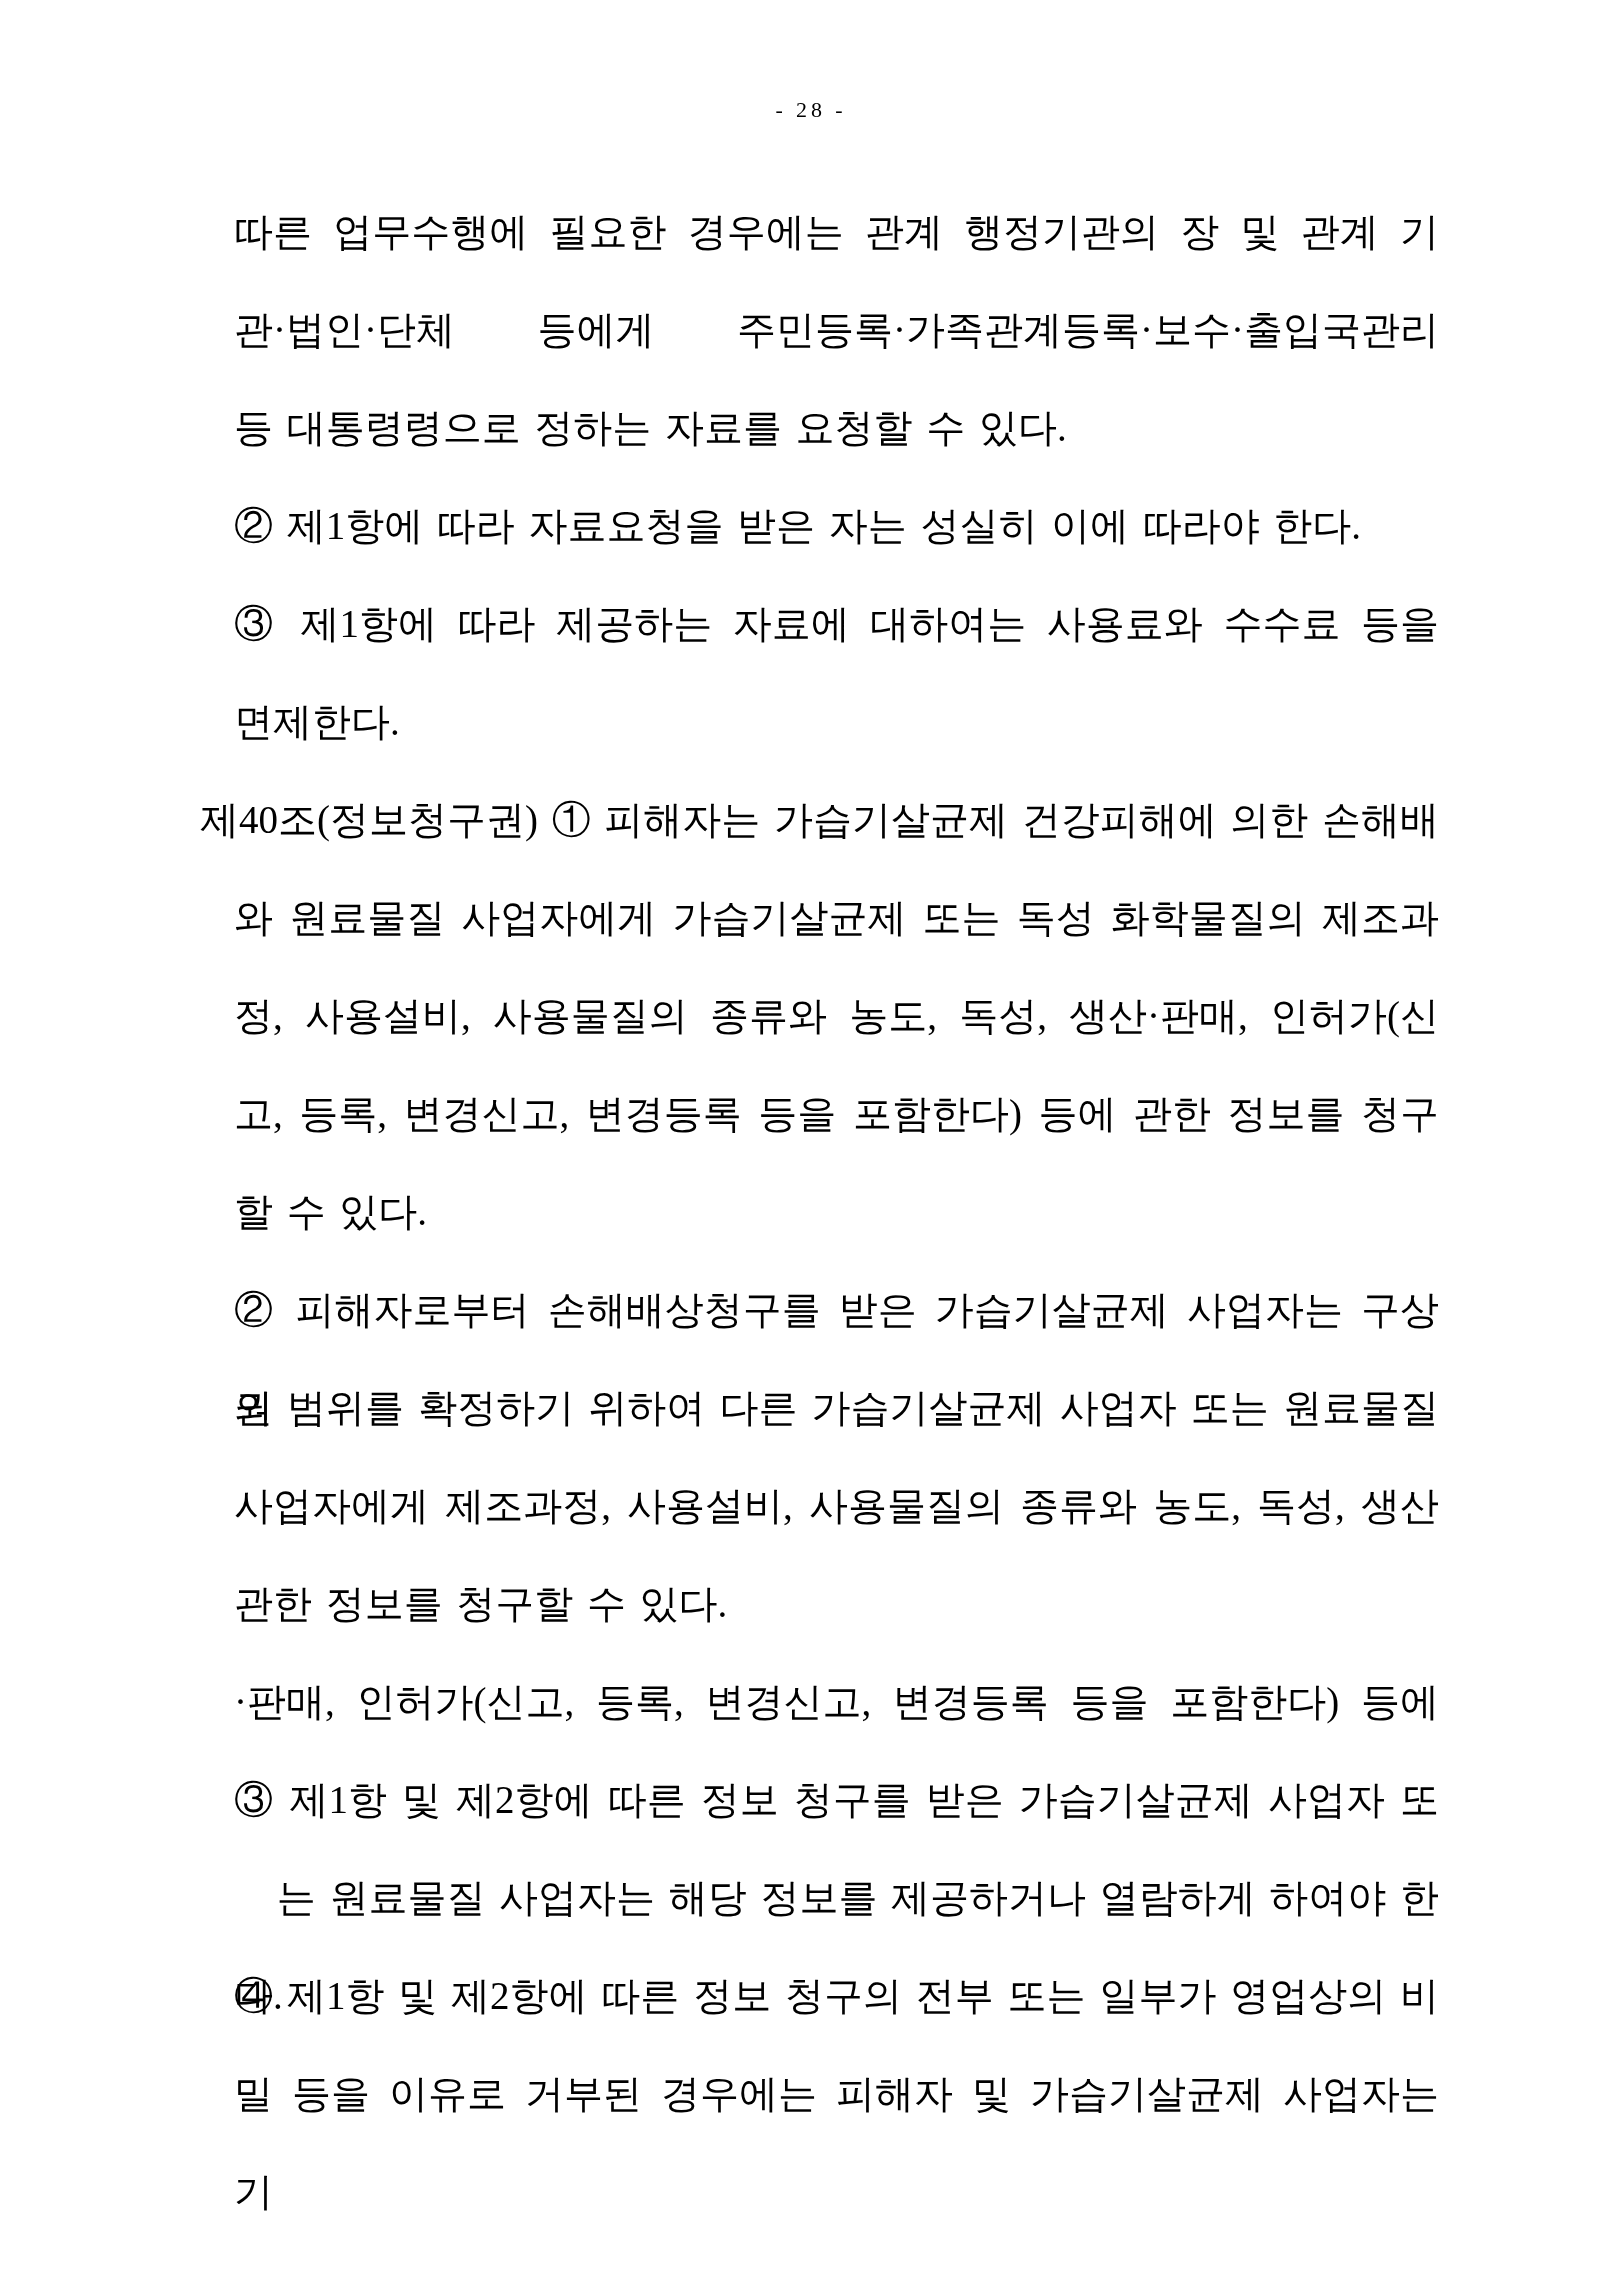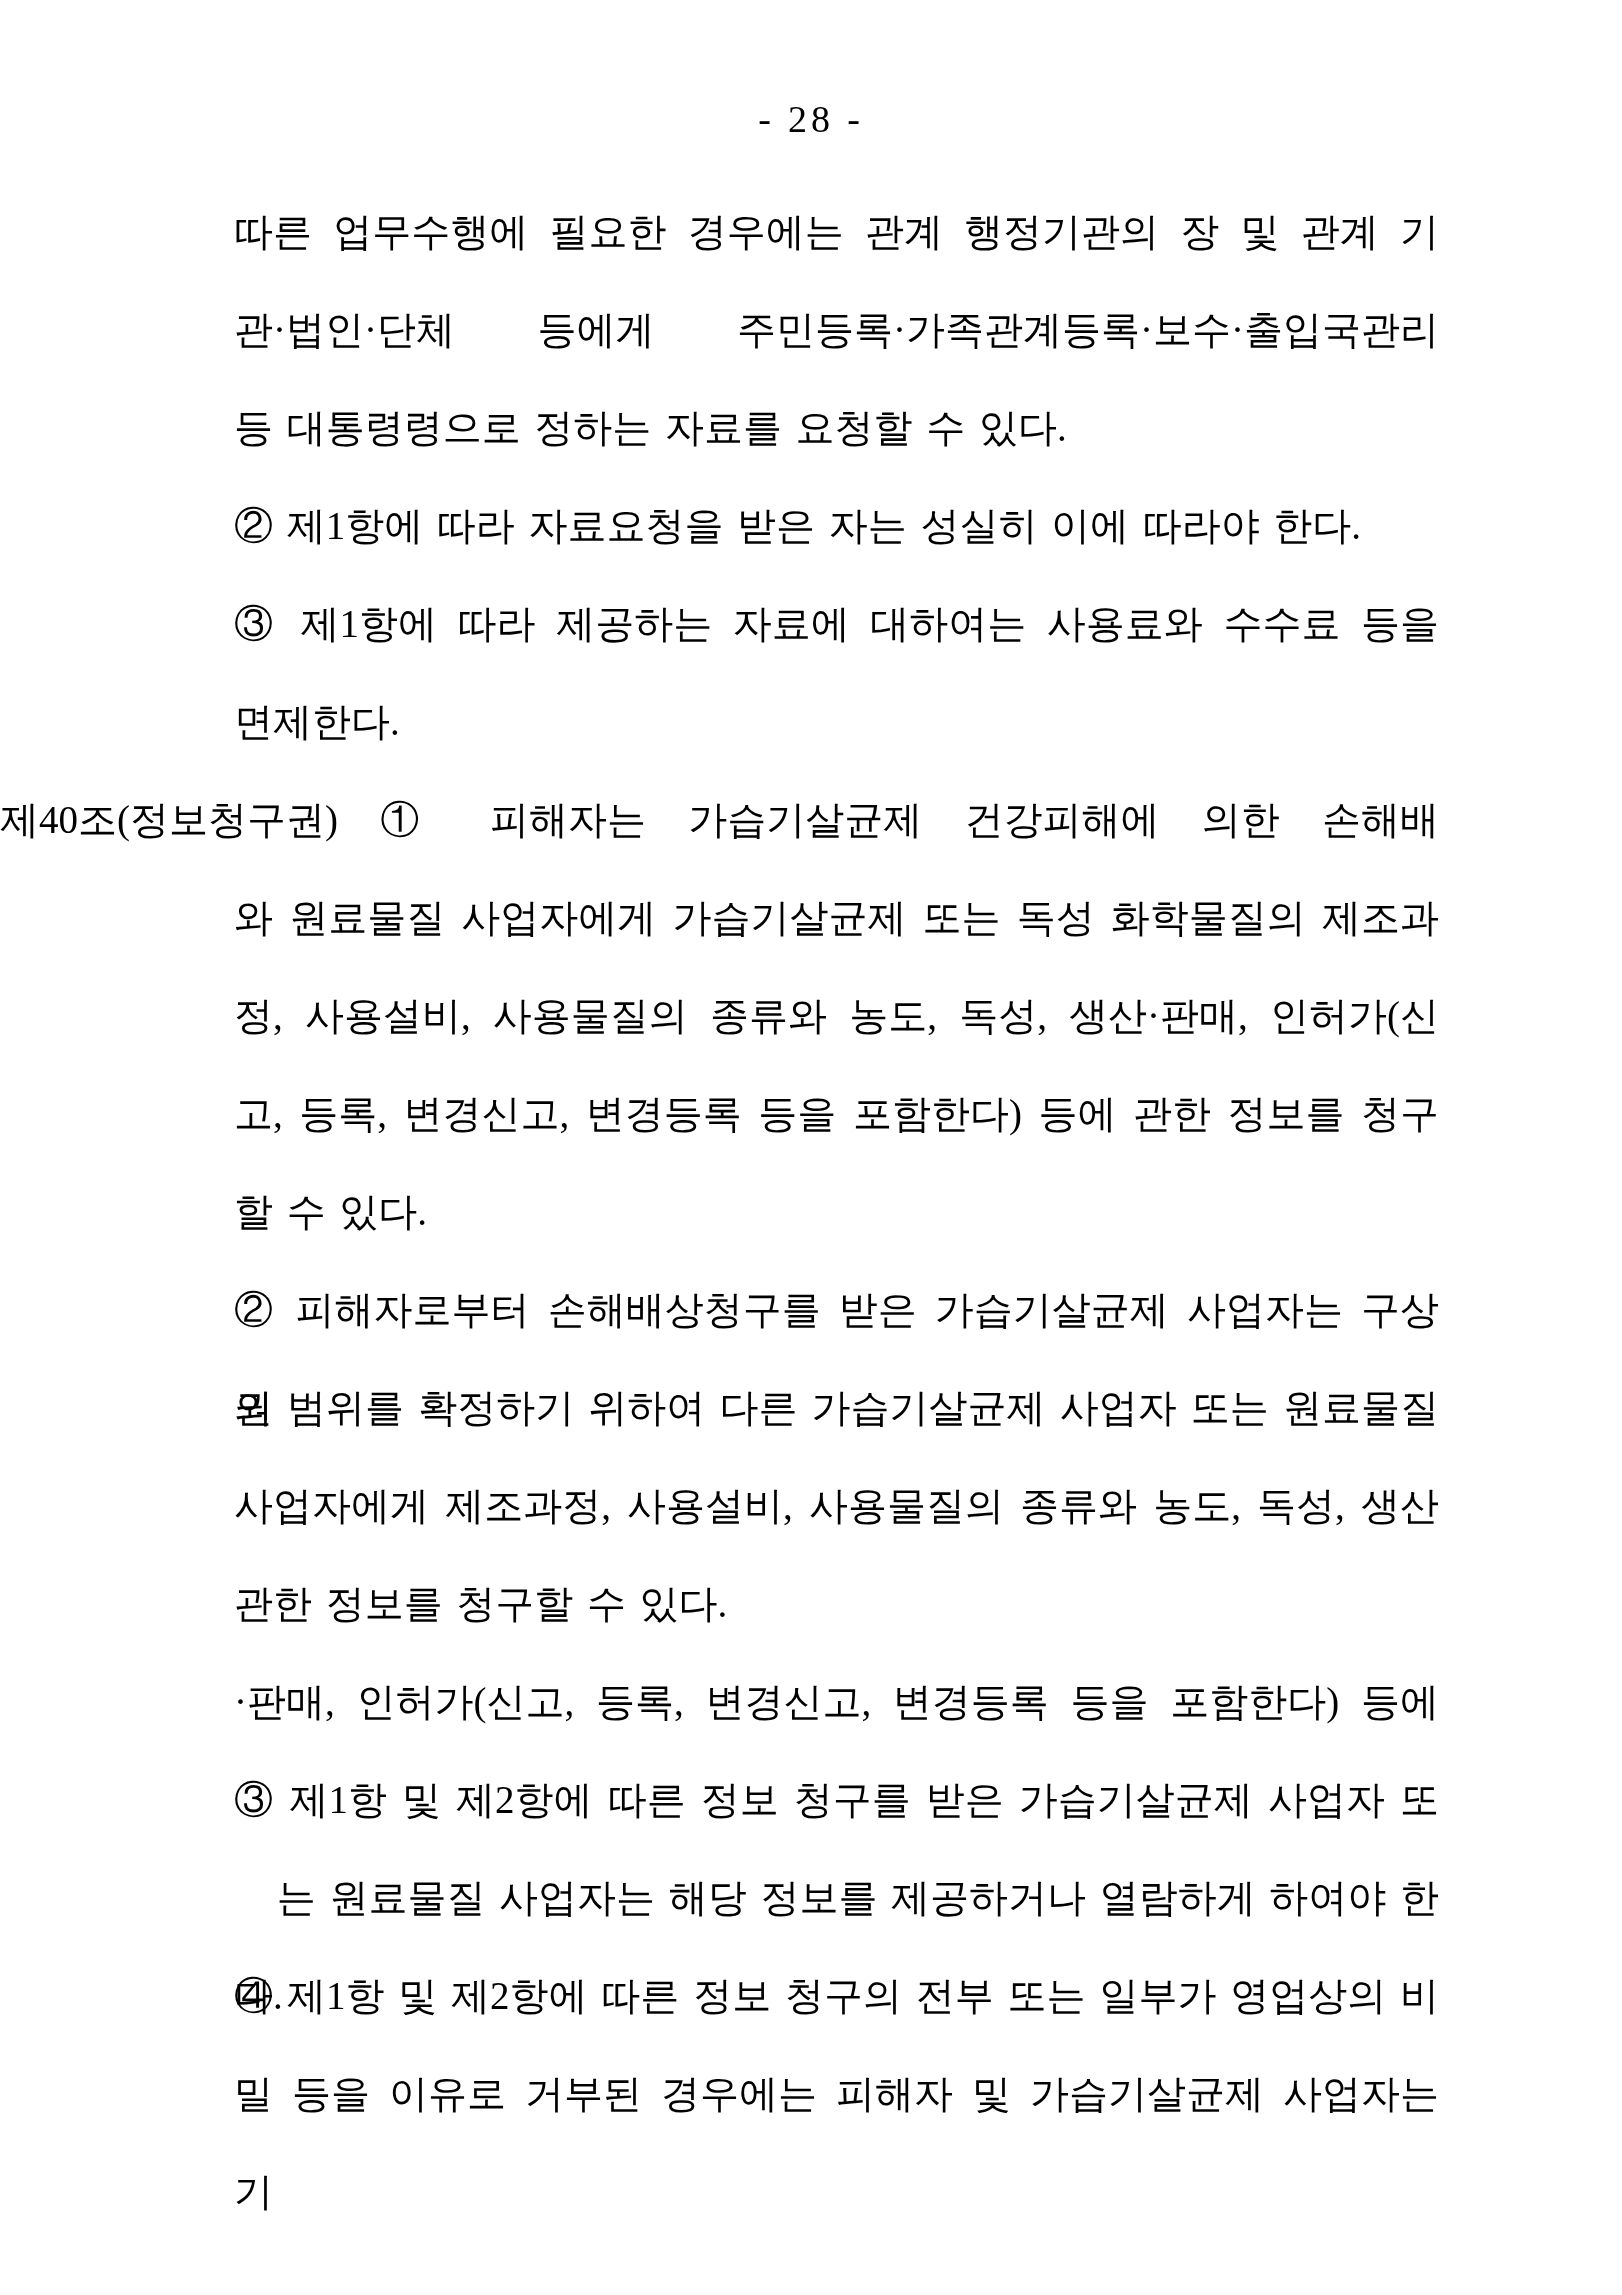--- a/index.html
+++ b/index.html
@@ -15,41 +15,41 @@
     color: #000000;
     font-family: "Liberation Serif", "DejaVu Serif", serif;
     overflow: hidden;
   }
   #page-number {
     position: absolute;
     top: 97px;
     left: 0;
     width: 100%;
     text-align: center;
-    font-size: 38px;
+    font-size: 22px;
     letter-spacing: 3.9px;
     color: #000000;
   }
   #doc-body {
     position: absolute;
     top: 183px;
     left: 0;
     right: 0;
   }
   .line {
     font-size: 39px;
     line-height: 98px;
     height: 98px;
     margin-right: 183px;
     word-spacing: 3.9px;
     white-space: normal;
     color: #000000;
   }
   
-  .ind-a { }
+  .ind-a { margin-left: 200px; }
   
   .ind-b { margin-left: 234px; }
   
   .j {
     text-align: justify;
     text-align-last: justify;
   }
   
   .n {
     text-align: right;

